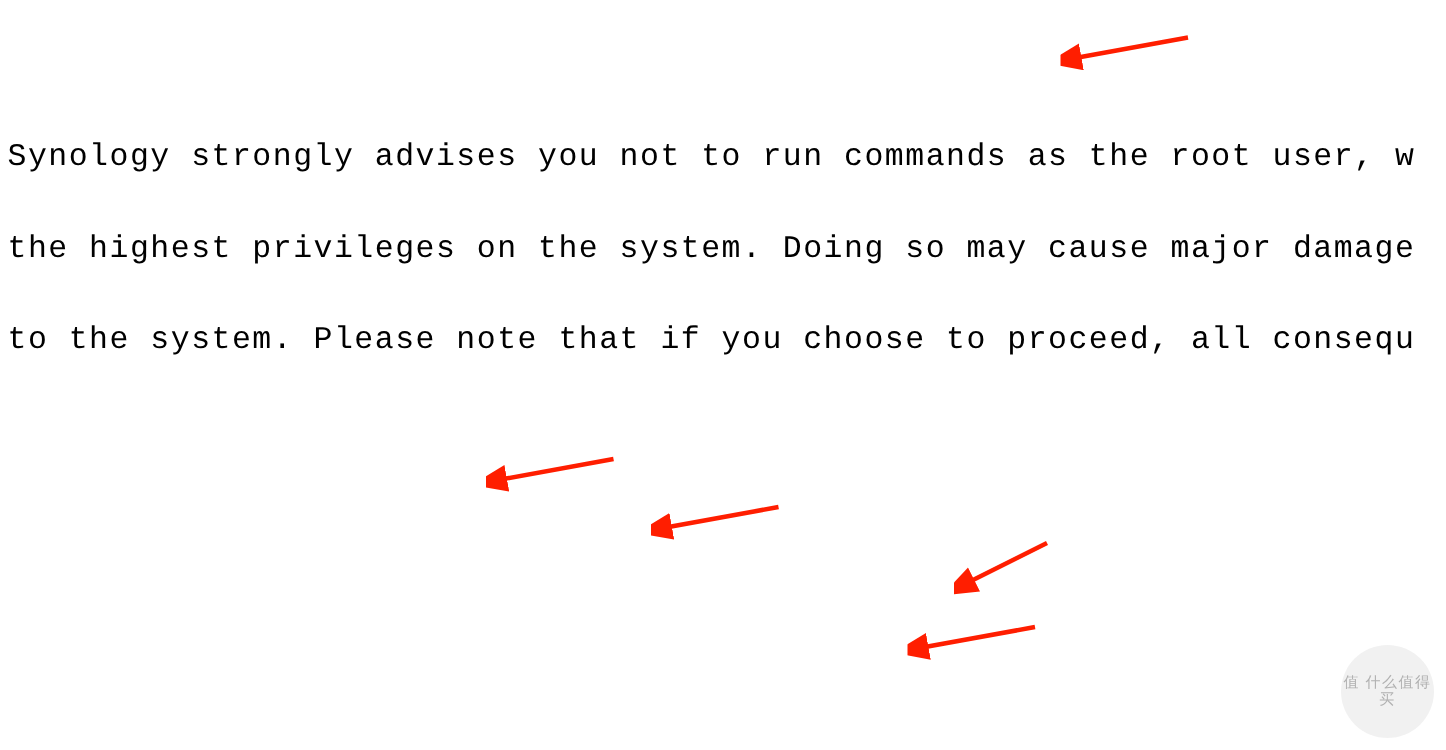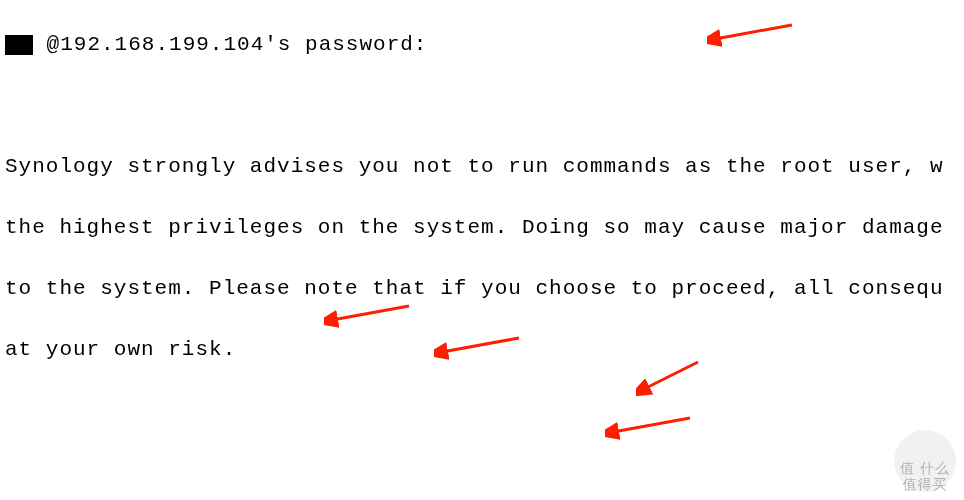--- a/index.html
+++ b/index.html
@@ -6,32 +6,30 @@
     body{width:964px;height:500px;background:#fff;font-family:Menlo,Monaco,"Courier New",monospace;font-size:21px;letter-spacing:1px;line-height:1.45;overflow:hidden;position:relative}
     .terminal{padding:0 5px;white-space:pre;color:#000}
     .line{white-space:pre}
     .redact{display:inline-block;background:#000;height:20px;vertical-align:middle}
     .r1{width:28px}
     .r2{width:180px}
     .r3{width:30px}
     .r4{width:28px}
     .blur{display:inline-block;width:72px;height:22px;vertical-align:middle;background:repeating-linear-gradient(90deg,#bbb 0 6px,#e6e6e6 6px 12px);border-radius:2px;filter:blur(1.5px)}
     .arrow{position:absolute;pointer-events:none}
-    .watermark{position:absolute;right:8px;bottom:8px;width:62px;height:62px;border-radius:50%;background:#eaeaea;opacity:.65;display:flex;align-items:flex-end;justify-content:center;font-family:sans-serif;font-size:14px;color:#888;text-align:center;line-height:1.1}
+    .watermark{position:absolute;right:8px;bottom:8px;width:62px;height:62px;border-radius:50%;background:#eaeaea;opacity:.65;display:flex;align-items:center;justify-content:center;font-family:sans-serif;font-size:10px;color:#888;text-align:center;line-height:1.1}
   </style>
 </head>
 <body>
 
 <div class="terminal">
-<div class="line"><span class="redact r4"></span> <span>@192.168.199.104's password:</span></div>
 <div class="line"> </div>
 <div class="line">Synology strongly advises you not to run commands as the root user, w</div>
 <div class="line">the highest privileges on the system. Doing so may cause major damage</div>
 <div class="line">to the system. Please note that if you choose to proceed, all consequ</div>
-<div class="line">at your own risk.</div>
 <div class="line"> </div>
 
 
 
 
 
 
 
 </div>
 

